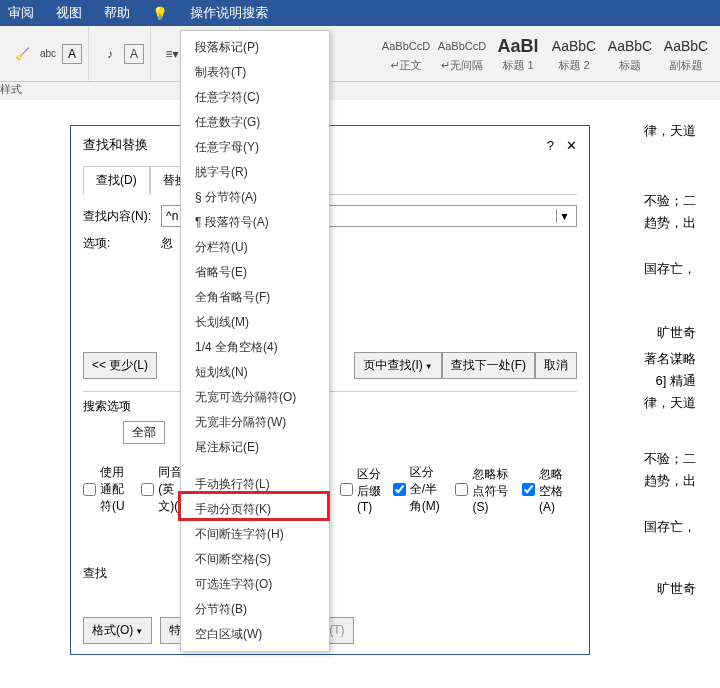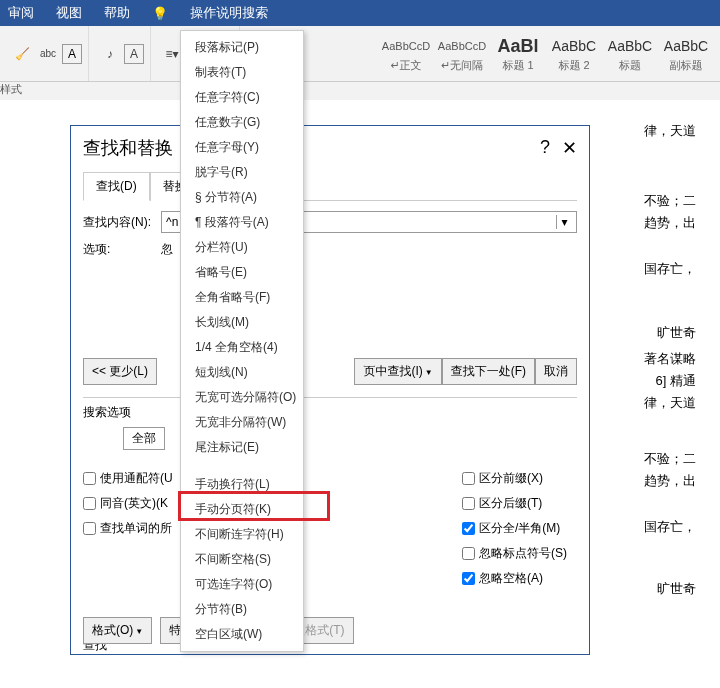--- a/index.html
+++ b/index.html
@@ -14,40 +14,40 @@
     .abox { border: 1px solid #999; width: 20px; height: 20px; display: flex; align-items: center; justify-content: center; font-size: 12px; }
     .styles-row { display: flex; margin-left: auto; height: 100%; align-items: center; }
     .style-item { width: 56px; height: 48px; display: flex; flex-direction: column; align-items: center; justify-content: center; cursor: pointer; }
     .style-prev { font-size: 11px; color: #555; height: 24px; display: flex; align-items: center; }
     .style-prev.big { font-size: 18px; font-weight: bold; color: #333; }
     .style-prev.med { font-size: 14px; color: #333; }
     .style-lbl { font-size: 11px; color: #666; }
     .label-row { background: #F2F2F2; height: 18px; padding-right: 20px; font-size: 11px; color: #555; }
     .page-bg { position: absolute; top: 100px; left: 0; right: 0; bottom: 0; background: #fff; }
     .doc-text { position: absolute; font-size: 13px; color: #000; line-height: 22px; }
-    .special-menu { position: absolute; top: 30px; left: 180px; width: 124px; background: #fff; border: 1px solid #ccc; box-shadow: 2px 2px 5px rgba(0,0,0,0.2); z-index: 200; padding: 4px 0; }
+    .special-menu { position: absolute; top: 30px; left: 180px; width: 150px; background: #fff; border: 1px solid #ccc; box-shadow: 2px 2px 5px rgba(0,0,0,0.2); z-index: 200; padding: 4px 0; }
     .special-menu .item { padding: 4px 14px; font-size: 12px; color: #333; cursor: pointer; white-space: nowrap; }
     .hlbox { position: absolute; border: 3px solid #D9262C; left: 178px; top: 491px; width: 152px; height: 30px; z-index: 300; pointer-events: none; }
     .dialog { position: absolute; top: 125px; left: 70px; width: 520px; height: 530px; background: #fff; border: 1px solid #2B579A; z-index: 80; padding: 10px 12px; }
-    .dlg-title { display: flex; justify-content: space-between; align-items: center; font-size: 18px; margin-bottom: 12px; }
+    .dlg-title { display: flex; justify-content: space-between; align-items: center; font-size: 13px; margin-bottom: 12px; }
     .dlg-close { display: flex; gap: 12px; }
     .dlg-close span { cursor: pointer; }
     .tabs { border-bottom: 1px solid #ccc; display: flex; gap: 0; margin-bottom: 10px; }
     .tab { padding: 5px 12px; border: 1px solid #ccc; border-bottom: none; background: #fff; cursor: pointer; font-size: 12px; margin-bottom: -1px; }
     .tab.first { border-bottom: 1px solid #fff; }
     .row { display: flex; align-items: center; gap: 8px; margin-bottom: 8px; font-size: 12px; }
     .row label { width: 70px; }
     .combo { flex: 1; height: 22px; border: 1px solid #999; background: #fff; display: flex; align-items: center; padding: 0 4px; justify-content: space-between; }
     .combo .dd { width: 16px; text-align: center; border-left: 1px solid #999; }
     .btn { border: 1px solid #999; background: #f0f0f0; padding: 4px 8px; cursor: pointer; font-size: 12px; }
     .btnrow { display: flex; margin: 12px 0; }
     .optrow { display: flex; gap: 4px; margin-bottom: 6px; }
     .sel-all { border: 1px solid #999; padding: 2px 8px; margin-left: 40px; }
     .chk-group { margin-top: 20px; display: flex; gap: 40px; }
-    .chk-col { display: flex; flex-direction: column; gap: 8px; }
+    .chk-col { display: flex; flex-direction: row; gap: 8px; }
     .chk { display: flex; align-items: center; gap: 4px; font-size: 12px; }
     .chk input { width: 13px; height: 13px; }
     .bottom-btns { position: absolute; bottom: 10px; left: 12px; display: flex; gap: 8px; }
     .bottom-btns .btn.dis { color: #999; }
     .arrow { font-size: 8px; margin-left: 2px; }
   </style>
 </head>
 <body>
 
 <div class="menubar">

